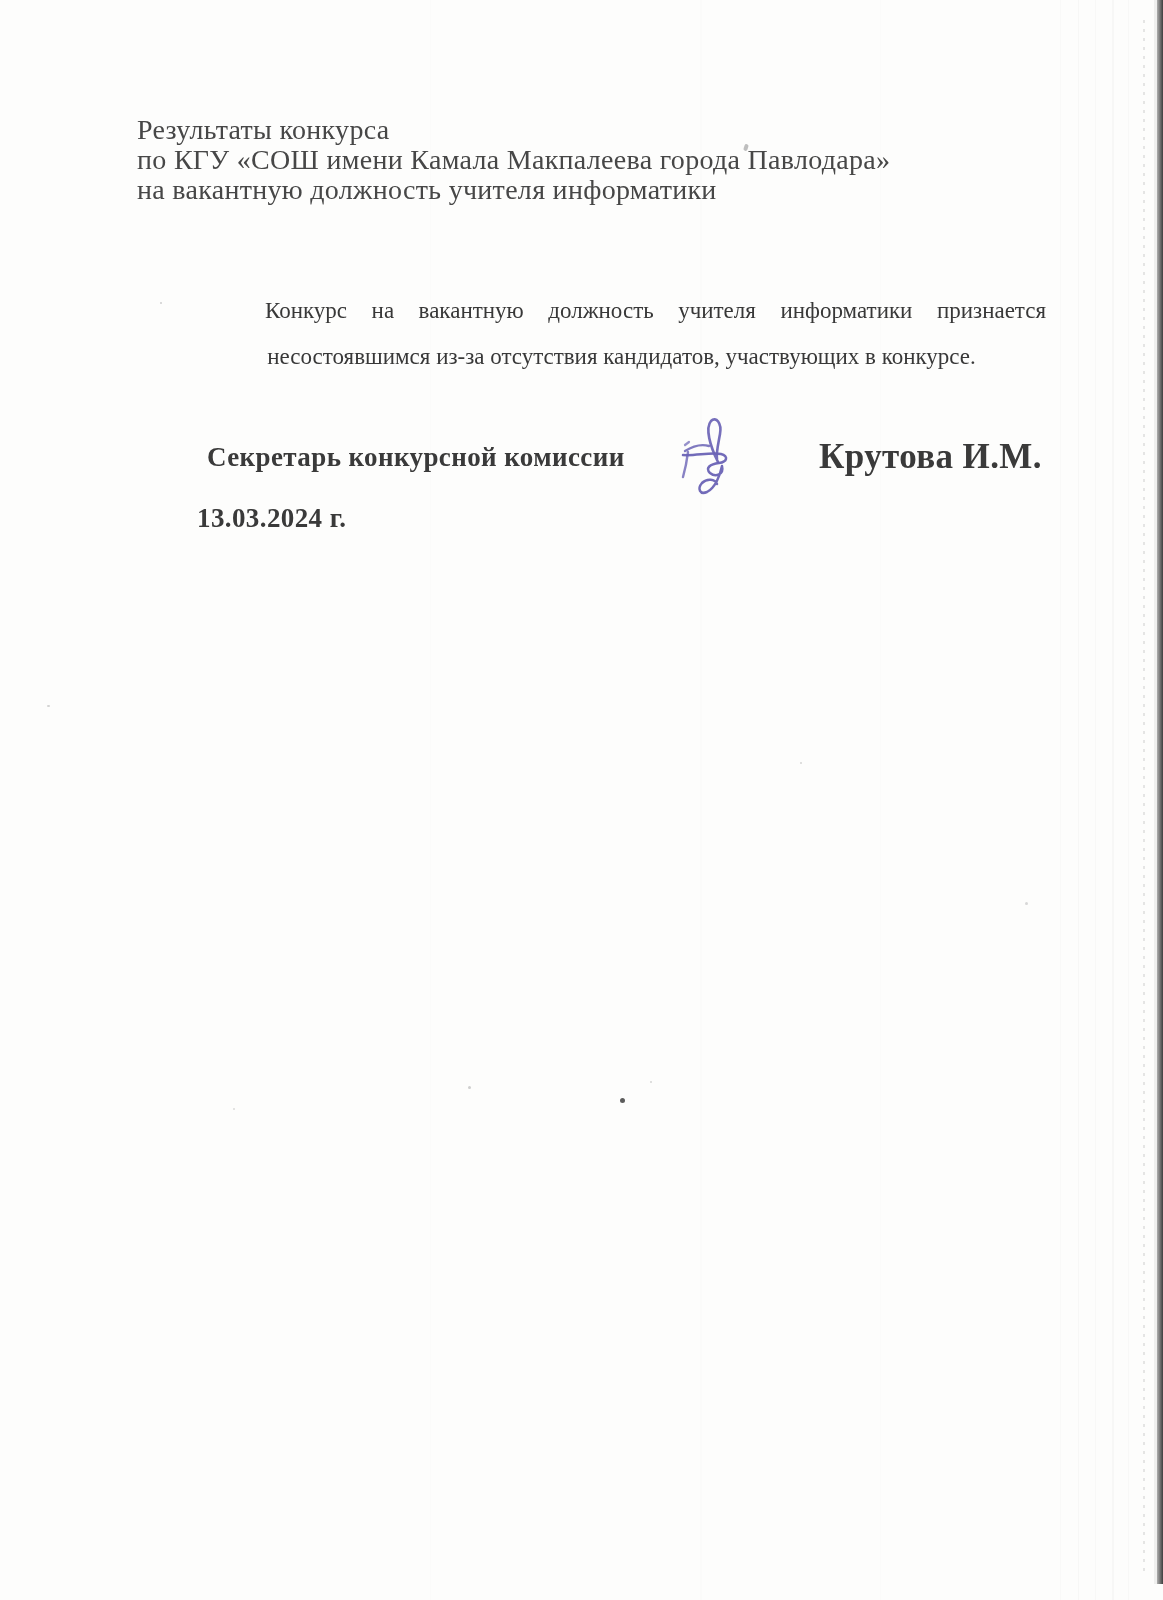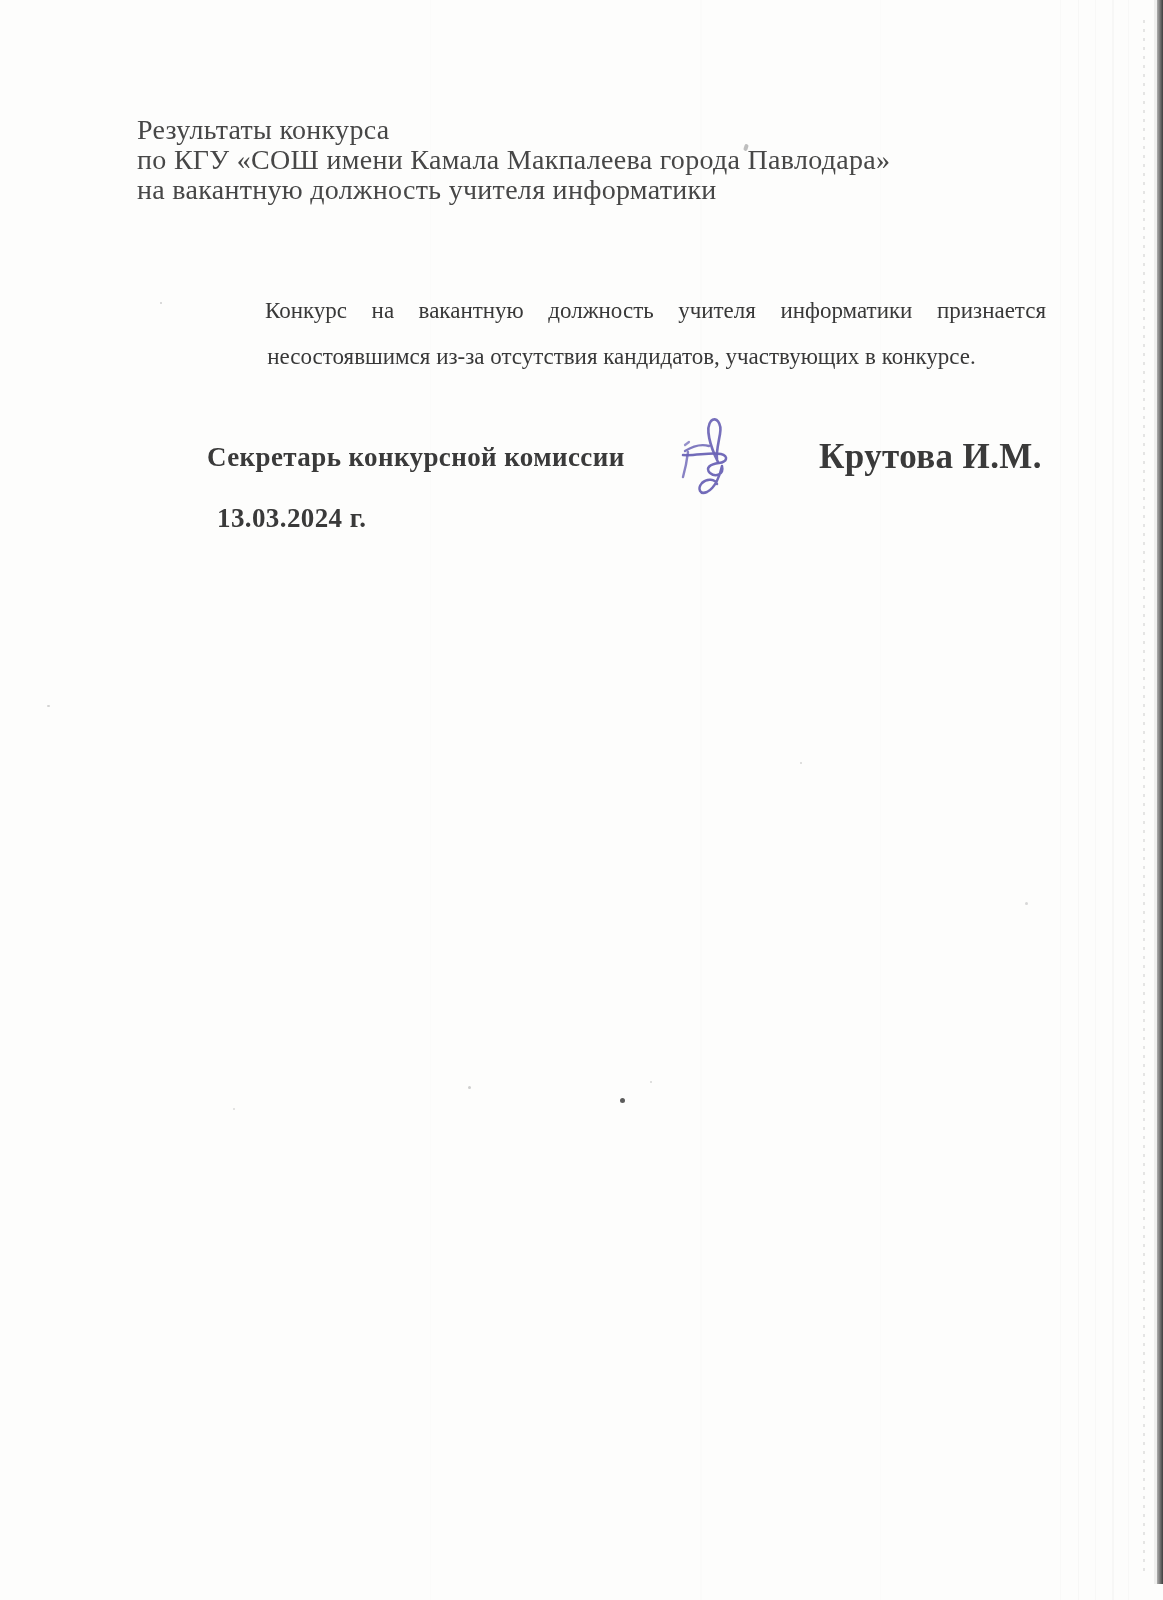--- a/index.html
+++ b/index.html
@@ -25,21 +25,21 @@
   }
   .body-line-1{
     padding-left:68px;
     text-align:justify;
     text-align-last:justify;
   }
   .body-line-2{text-align:center;}
   .bold-text{font-weight:bold;color:#3a3a3a;letter-spacing:0.4px;}
   .role-label{position:absolute;top:441px;left:197px;font-size:27px;line-height:32px;margin-left:10px;}
   .signer-name{position:absolute;top:441px;left:807px;font-size:35px;line-height:32px;margin-left:12px;}
-  .doc-date{position:absolute;top:502px;left:197px;font-size:27px;line-height:32px;margin-left:20px;}
+  .doc-date{position:absolute;top:502px;left:197px;font-size:27px;line-height:32px;}
   
   .signature{position:absolute;top:400px;left:655px;width:95px;height:105px;}
   
   .edge-strip{
     position:absolute;top:0;right:0;width:6px;height:1584px;
     background:linear-gradient(to right, rgba(110,110,110,.55), rgba(52,52,52,.95));
   }
   .edge-gap{
     position:absolute;top:0;right:6px;width:3px;height:1584px;
     background:rgba(230,230,228,.6);

